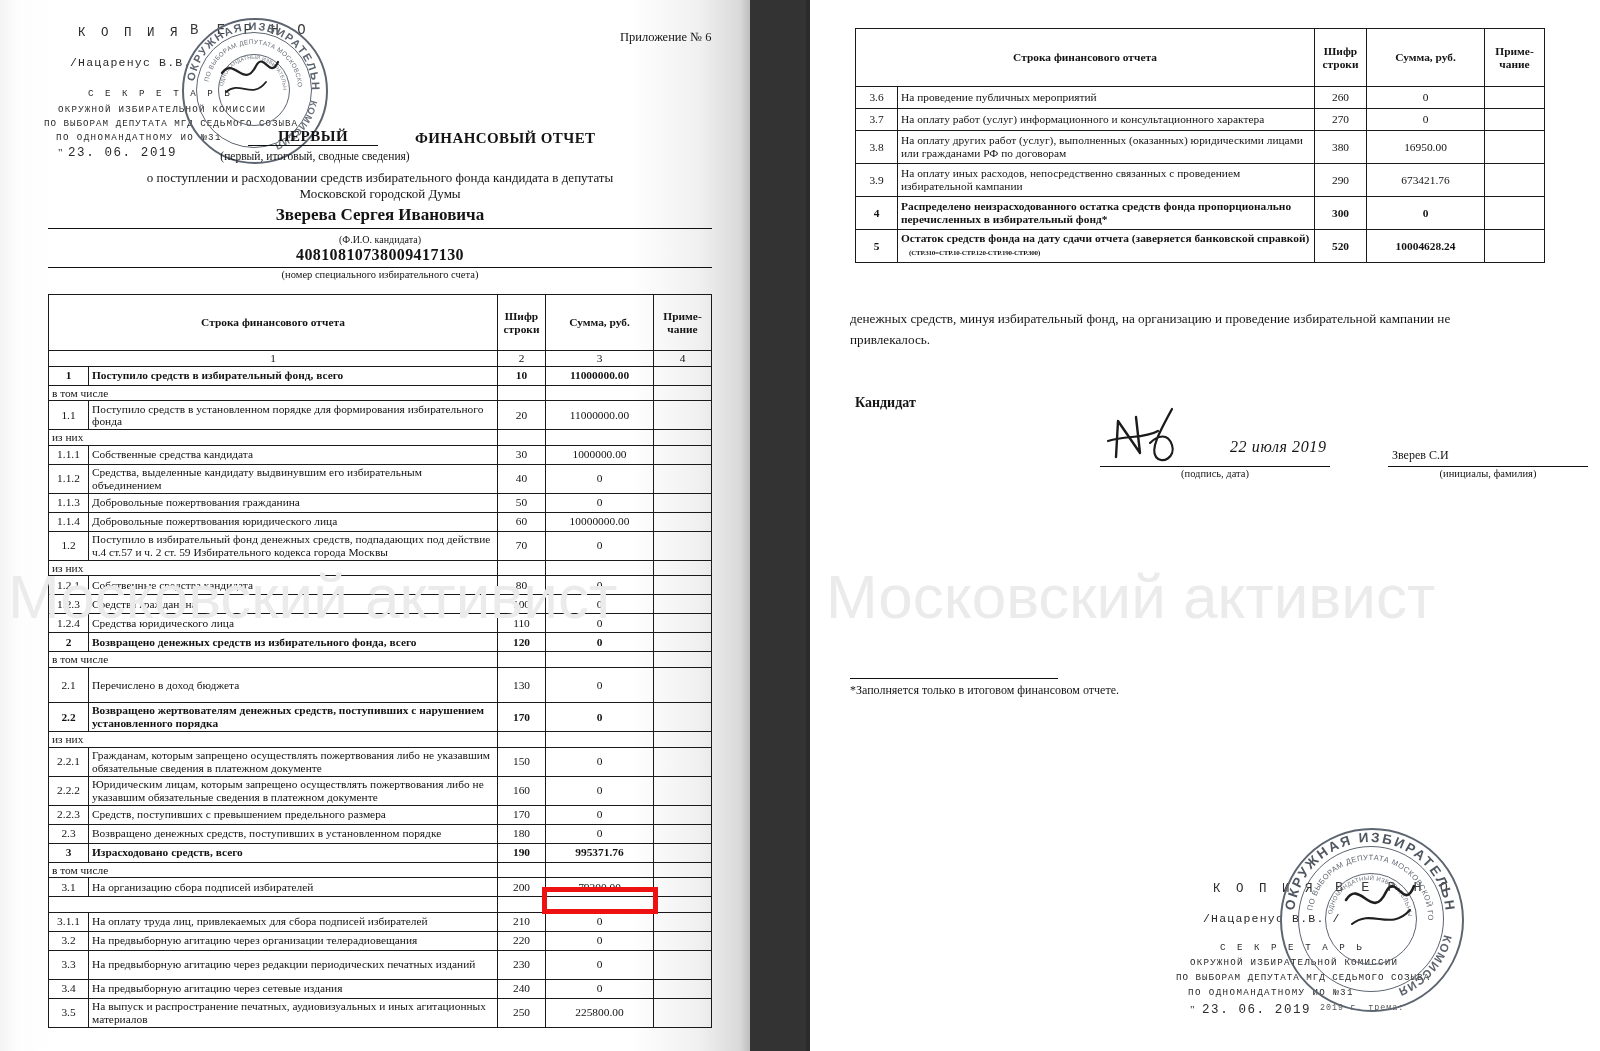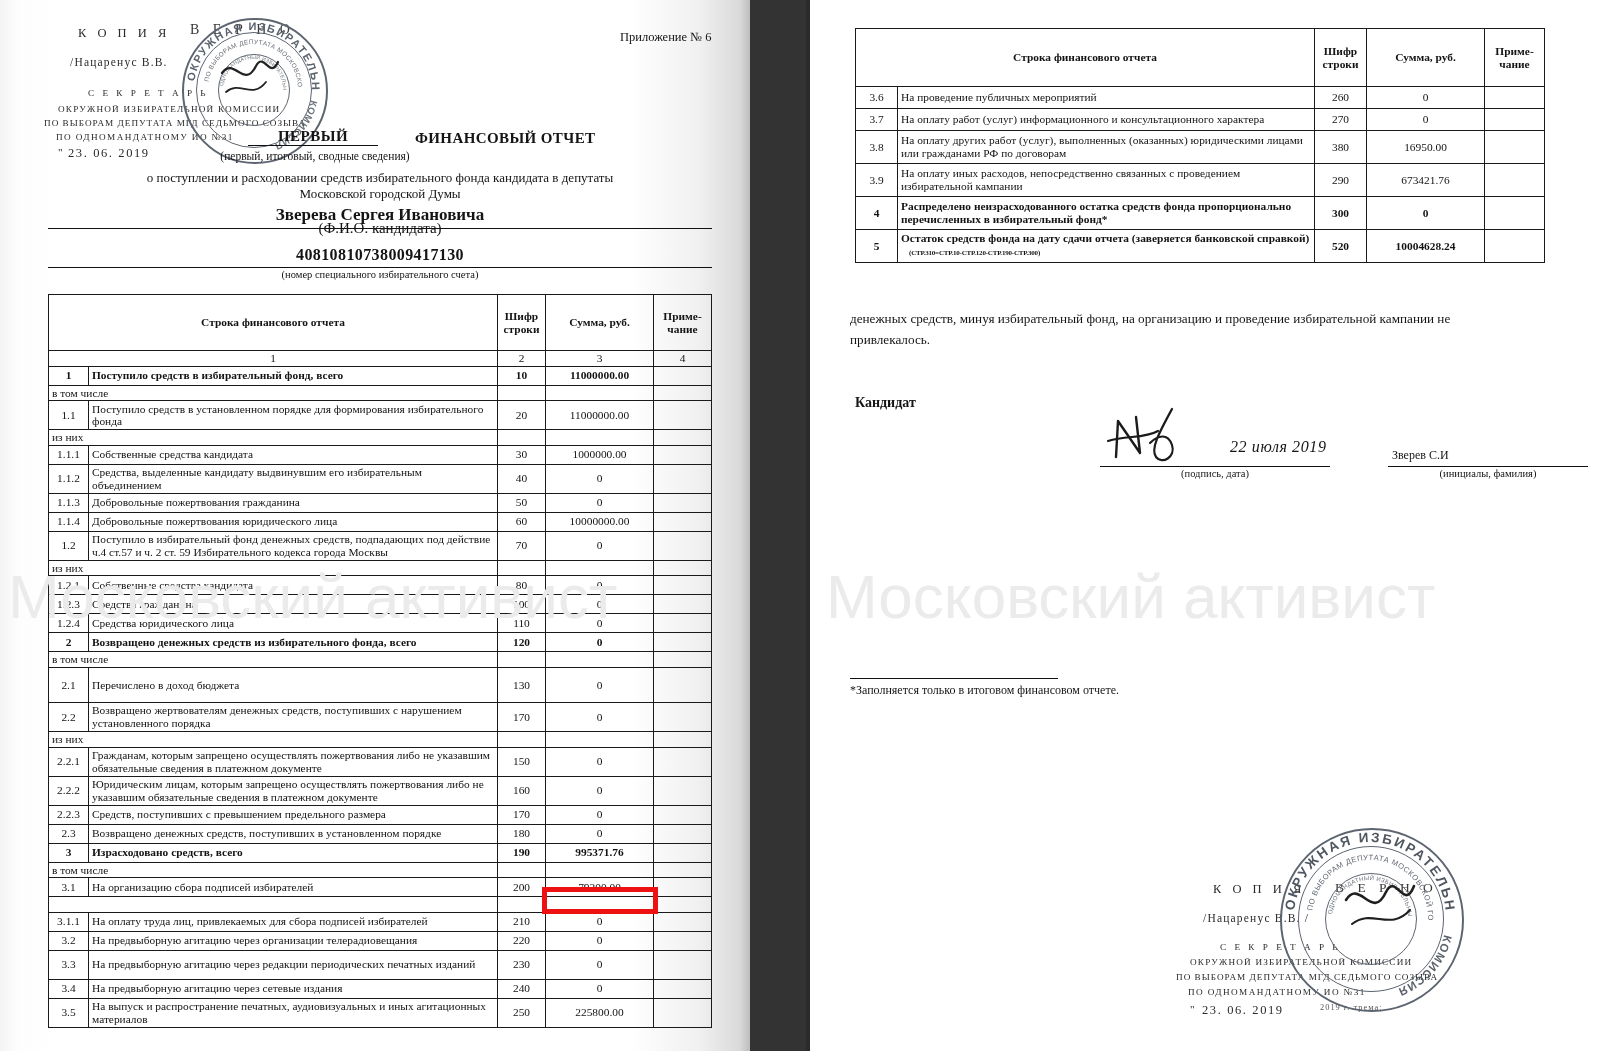--- a/index.html
+++ b/index.html
@@ -26,21 +26,21 @@
   .t{position:absolute;color:#141414;}
   .ser{font-family:"Liberation Serif",serif;}
   .b{font-weight:bold;}
   .c{text-align:center;}
   .u{border-bottom:1.3px solid #111;}
 
   
   .seal{position:absolute;border-radius:50%;pointer-events:none;}
   .seal-outer{border:2px solid #5d6570;}
   .seal-inner{border:1.4px solid #5d6570;}
-  .copia{position:absolute;font-family:Liberation Serif, serif;color:#2a2a2a;
+  .copia{position:absolute;font-family:Liberation Mono, monospace;color:#2a2a2a;
      letter-spacing:3px;white-space:nowrap;}
 
   
   table.fin{border-collapse:collapse;position:absolute;font-family:"Liberation Serif",serif;
      color:#131313;background:transparent;}
   table.fin td,table.fin th{border:1.1px solid #1a1a1a;padding:1px 3px;vertical-align:middle;
      font-size:11.4px;line-height:12.6px;}
   table.fin td.no{text-align:center;padding-left:3px;}
   table.fin td.cipher,table.fin td.sum,table.fin td.note{text-align:center;}
   table.fin td.bold,table.fin th{font-weight:bold;}
@@ -98,21 +98,21 @@
       <path d="M 44,74 C 58,62 70,82 84,64" stroke="#222" stroke-width="1.8" fill="none" stroke-linecap="round"></path>
     </svg>
 
     <div class="t ser b u c" style="left:248px;top:128px;width:130px;font-size:15px;letter-spacing:0.5px;">ПЕРВЫЙ</div>
     <div class="t ser b" style="left:415px;top:130px;font-size:15px;letter-spacing:0.4px;">ФИНАНСОВЫЙ ОТЧЕТ</div>
     <div class="t ser c" style="left:190px;top:150px;width:250px;font-size:11.5px;">(первый, итоговый, сводные сведения)</div>
     <div class="t ser c" style="left:45px;top:170px;width:670px;font-size:13px;">о поступлении и расходовании средств избирательного фонда кандидата в депутаты</div>
     <div class="t ser c" style="left:45px;top:186px;width:670px;font-size:13px;">Московской городской Думы</div>
     <div class="t ser b c" style="left:45px;top:205px;width:670px;font-size:17px;">Зверева Сергея Ивановича</div>
     <div style="position:absolute;left:48px;top:228px;width:664px;border-bottom:1.2px solid #111;"></div>
-    <div class="t ser c" style="left:45px;top:220px;width:670px;font-size:15px;font-family:Liberation Serif, serif;">(Ф.И.О. кандидата)</div>
+    <div class="t ser c" style="left:45px;top:234px;width:670px;font-size:10px;font-family:Liberation Serif, serif;">(Ф.И.О. кандидата)</div>
     <div class="t ser b c" style="left:45px;top:246px;width:670px;font-size:16px;letter-spacing:0.4px;">40810810738009417130</div>
     <div style="position:absolute;left:48px;top:267px;width:664px;border-bottom:1.2px solid #111;"></div>
     <div class="t ser c" style="left:45px;top:269px;width:670px;font-size:10.5px;">(номер специального избирательного счета)</div>
 
     <table class="fin" id="tbl-left" style="left:48px;top:294px;width:664px;">
       <colgroup>
         <col style="width:40px">
           <col>
           <col style="width:48px">
           <col style="width:108px">
@@ -240,21 +240,21 @@
             <td class="sum">&nbsp;</td>
             <td class="note">&nbsp;</td>
           </tr>
           <tr style="height: 35px;">
             <td class="no">2.1</td>
             <td class="">Перечислено в доход бюджета</td>
             <td class="cipher">130</td>
             <td class="sum">0</td>
             <td class="note">&nbsp;</td>
           </tr>
-          <tr style="height: 29px;">
+          <tr style="height: 29px; font-weight: bold;">
             <td class="no">2.2</td>
             <td class="">Возвращено жертвователям денежных средств, поступивших с нарушением установленного порядка</td>
             <td class="cipher">170</td>
             <td class="sum">0</td>
             <td class="note">&nbsp;</td>
           </tr>
           <tr style="height: 15px;">
             <td class="sub" colspan="2">из них</td>
             <td class="cipher">&nbsp;</td>
             <td class="sum">&nbsp;</td>

